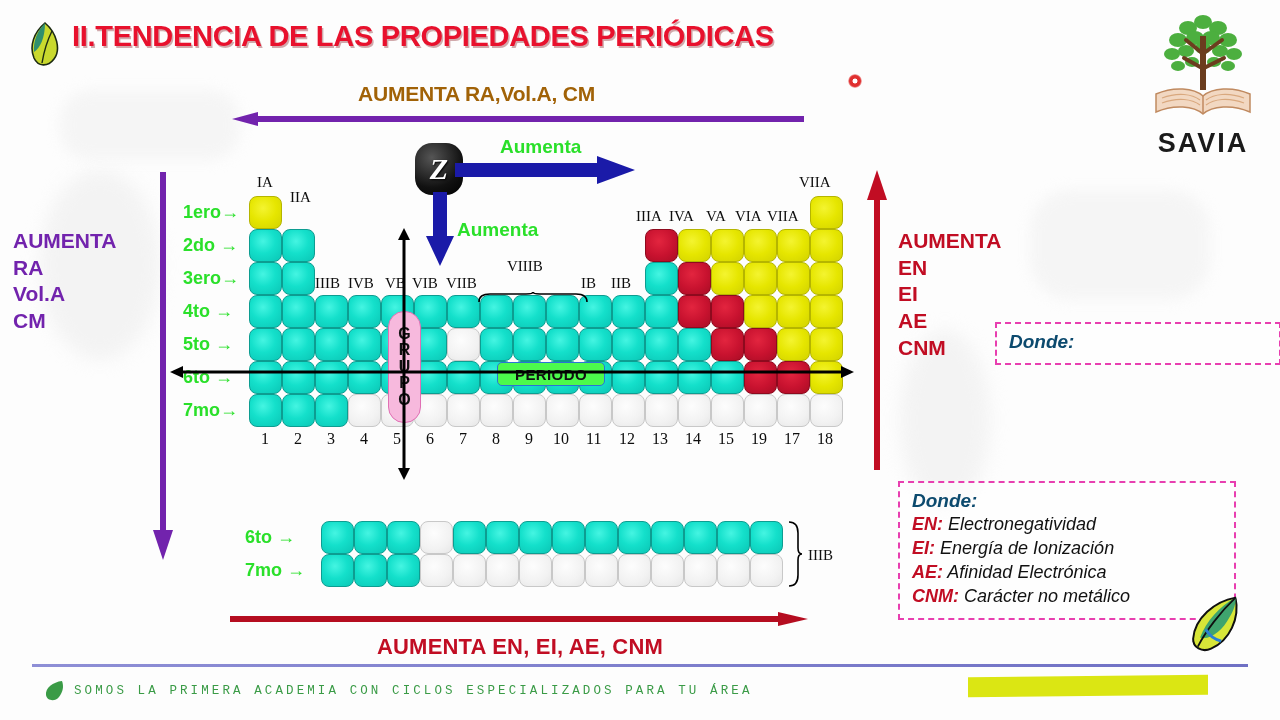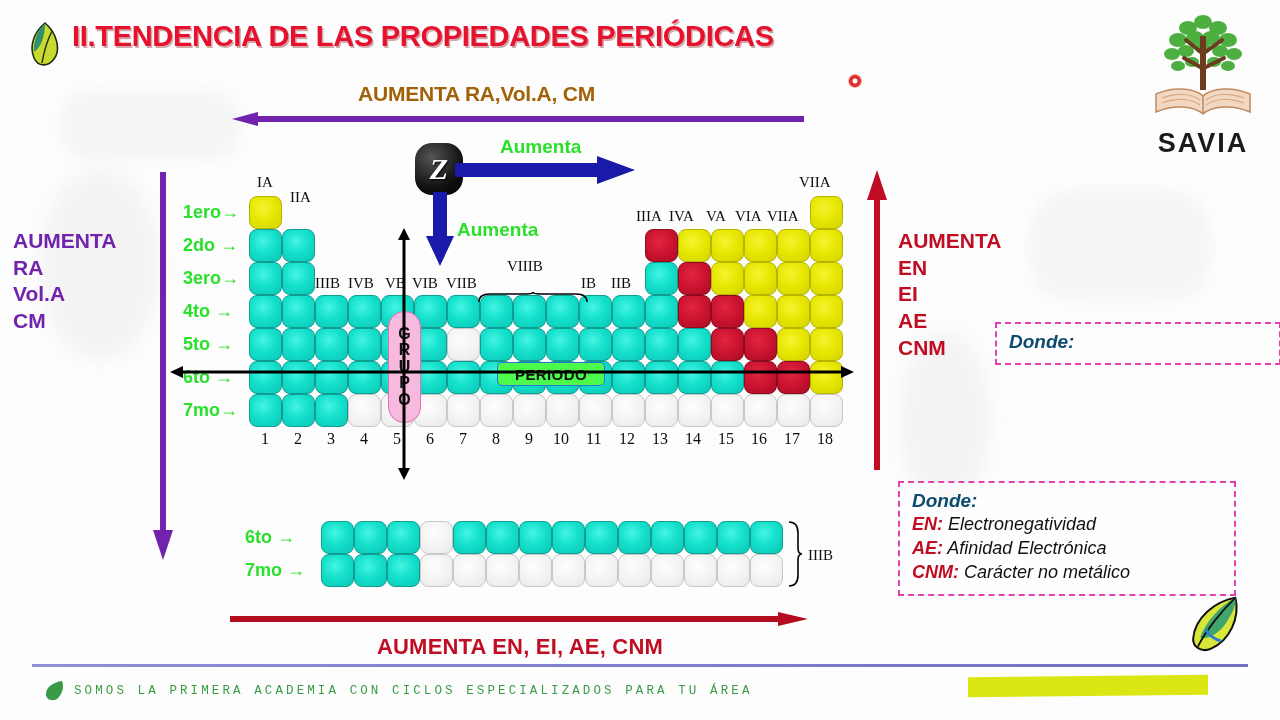--- a/index.html
+++ b/index.html
@@ -317,21 +317,21 @@
     <div class="num-lbl" style="left: 177px; top: 234px;">6</div>
     <div class="num-lbl" style="left: 210px; top: 234px;">7</div>
     <div class="num-lbl" style="left: 243px; top: 234px;">8</div>
     <div class="num-lbl" style="left: 276px; top: 234px;">9</div>
     <div class="num-lbl" style="left: 304px; top: 234px;">10</div>
     <div class="num-lbl" style="left: 337px; top: 234px;">11</div>
     <div class="num-lbl" style="left: 370px; top: 234px;">12</div>
     <div class="num-lbl" style="left: 403px; top: 234px;">13</div>
     <div class="num-lbl" style="left: 436px; top: 234px;">14</div>
     <div class="num-lbl" style="left: 469px; top: 234px;">15</div>
-    <div class="num-lbl" style="left: 502px; top: 234px;">16</div>
+    <div class="num-lbl" style="left: 502px; top: 234px;">19</div>
     <div class="num-lbl" style="left: 535px; top: 234px;">17</div>
     <div class="num-lbl" style="left: 568px; top: 234px;">18</div>
     <div class="per-lbl" style="left: -66px; top: 6px;">1ero→</div>
     <div class="per-lbl" style="left: -66px; top: 39px;">2do →</div>
     <div class="per-lbl" style="left: -66px; top: 72px;">3ero→</div>
     <div class="per-lbl" style="left: -66px; top: 105px;">4to →</div>
     <div class="per-lbl" style="left: -66px; top: 138px;">5to →</div>
     <div class="per-lbl" style="left: -66px; top: 171px;">6to →</div>
     <div class="per-lbl" style="left: -66px; top: 204px;">7mo→</div>
   </div>
@@ -403,20 +403,21 @@
 <div id="bottom-label">AUMENTA EN, EI, AE, CNM</div>
 
 <div id="legend1" class="legend">
   <div class="lg-title">Donde:</div>
 </div>
 
 <div id="legend2" class="legend">
   <div class="lg-title">Donde:</div>
   <div id="legend2-items">
       <div class="lg-row"><b style="color: rgb(193, 13, 35);">EN:</b><span> Electronegatividad</span></div>
+      <div class="lg-row"><b style="color: rgb(193, 13, 35);">EI:</b><span> Energía de Ionización</span></div>
       <div class="lg-row"><b style="color: rgb(193, 13, 35);">AE:</b><span> Afinidad Electrónica</span></div>
       <div class="lg-row"><b style="color: rgb(193, 13, 35);">CNM:</b><span> Carácter no metálico</span></div>
     </div>
 </div>
 
 <svg id="leaf-bottom" viewBox="0 0 56 46">
   <path d="M55 3C34 0 10 10 2 29c-3 8 4 16 14 15C36 42 53 24 55 3z" fill="#d8e638" stroke="#101010" stroke-width="2"></path>
   <path d="M55 3C38 6 20 16 9 30c8 6 24 0 34-10 7-6 11-12 12-17z" fill="#3fa46e"></path>
   <path d="M4 38C16 26 36 12 55 3" stroke="#101010" stroke-width="1.8" fill="none"></path>
   <path d="M28 40c-6-4-10-10-11-16" stroke="#2b7fd4" stroke-width="3" fill="none"></path>

